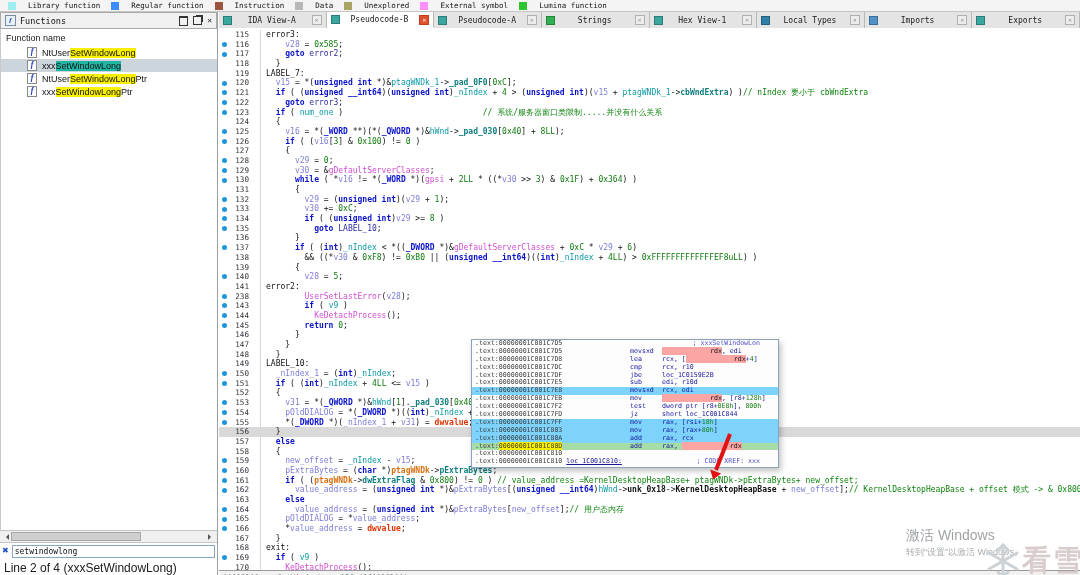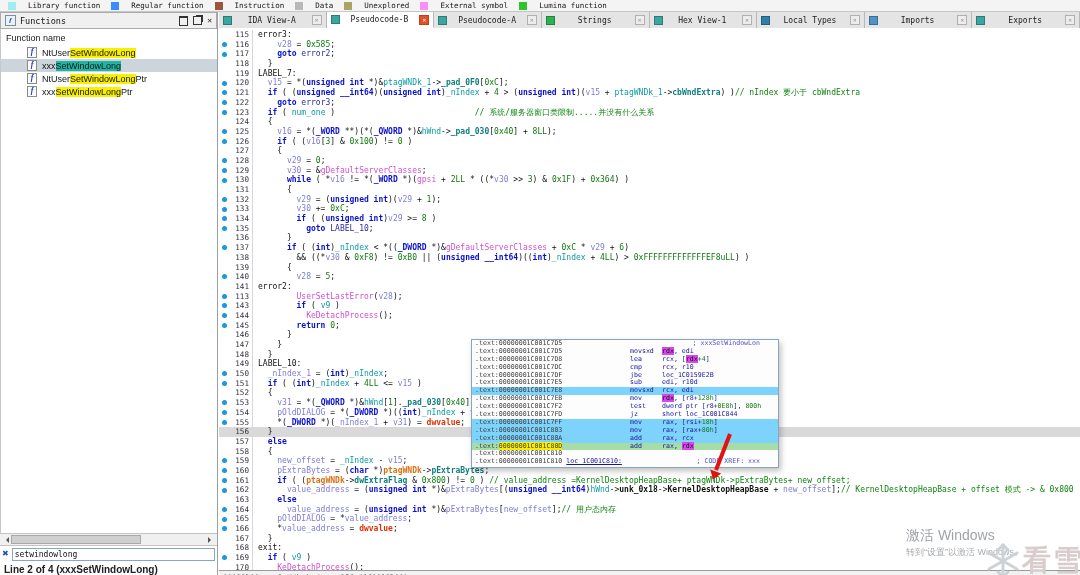--- a/index.html
+++ b/index.html
@@ -39,21 +39,21 @@
            display:flex;align-items:center;flex:none;position:relative;}
   .sarr{width:0;height:0;border:3px solid transparent;margin:0 3px;}
   .sarr.l{border-right-color:#555;}
   .sarr.r{border-left-color:#555;margin-left:auto;}
   .sthumb{position:absolute;left:11px;width:130px;top:1px;bottom:1px;background:#cfcfcf;
           border:1px solid #a8a8a8;box-sizing:border-box;}
   .filter{height:14px;display:flex;align-items:center;gap:3px;padding:1px 2px;flex:none;}
   .fx{color:#2050c0;font-size:8px;line-height:8px;flex:none;}
   .filter input{flex:1;height:11px;border:1px solid #88a6c4;font:8px "DejaVu Sans Mono",monospace;
                 color:#101010;padding:0 2px;outline:none;background:#fff;}
-  .pfoot{font-size:10px;color:#202020;padding:2px 0 0 4px;flex:none;white-space:nowrap;font-weight:bold;}
+  .pfoot{font-size:12px;color:#202020;padding:2px 0 0 4px;flex:none;white-space:nowrap;}
   
   #main{position:absolute;left:219px;top:12px;width:861px;height:563px;}
   #tabbar{height:16px;background:#e9e9e9;display:flex;border-bottom:1px solid #bcbcbc;}
   .tab{flex:1;max-width:108px;display:flex;align-items:center;gap:4px;padding:0 4px;
        border-right:1px solid #b8b8b8;background:#e4e4e4;font-family:"DejaVu Sans Mono",monospace;
        font-size:8px;color:#202020;white-space:nowrap;overflow:hidden;box-sizing:border-box;}
   .tab.active{background:#fff;border-bottom:1px solid #fff;}
   .ticon{width:9px;height:9px;flex:none;border:1px solid rgba(0,0,0,.25);box-sizing:border-box;}
   .tlabel{flex:1;text-align:center;overflow:hidden;}
   .tclose{width:8px;height:8px;flex:none;border:1px solid #b0b0b0;background:#ededed;color:#909090;
@@ -62,21 +62,21 @@
   
   #code{position:absolute;left:0;top:16px;right:0;bottom:0;background:#fff;overflow:hidden;
         font-family:"DejaVu Sans Mono",monospace;font-size:8px;}
   #lines{padding-top:2px;}
   .cl{display:flex;height:9.7px;line-height:9.7px;white-space:pre;}
   .cl.cur{background:#d9d9d9;}
   .dot{width:10px;flex:none;}
   .dot.bp::before{content:"";display:block;width:5px;height:5px;border-radius:50%;
                   background:#1e96dc;margin:2.2px 0 0 3px;}
   .ln{width:20px;flex:none;text-align:right;color:#33333d;font-size:7.6px;}
-  .ct{flex:1;border-left:1px solid #d8d8d8;margin-left:3px;padding-left:5px;overflow:hidden;}
+  .ct{flex:1;border-left:1px solid #d8d8d8;margin-left:11px;padding-left:5px;overflow:hidden;}
   .tk-t{color:#111;}
   .tk-k{color:#0a12cc;font-weight:bold;}
   .tk-v{color:#7d7dd8;}
   .tk-c{color:#0d9aa6;}
   .tk-g{color:#d24fd2;}
   .tk-m{color:#0e7d7d;font-weight:bold;}
   .tk-o{color:#d97010;font-weight:bold;}
   .tk-r{color:#e03000;font-weight:bold;}
   .tk-n{color:#0e7a0e;}
   .tk-cm{color:#108410;}
@@ -89,21 +89,21 @@
   .prow{position:relative;height:7.9px;line-height:7.9px;white-space:pre;}
   .prow.hl-l{background:#7dd3fc;}
   .prow.hl-m{background:#a6dca6;}
   .paddr{color:#3a3a3a;padding-left:3px;}
   .plbl{color:#16169c;text-decoration:underline;}
   .pmn{position:absolute;left:158px;top:0;color:#16169c;}
   .pops{position:absolute;left:190px;top:0;}
   .pcmt{position:absolute;right:18px;top:0;color:#5050c8;}
   .pk-p{color:#16169c;}
   .pk-n{color:#0e7a0e;}
-  .pk-h{background:#d946ef;color:#111;}
+  .pk-h{background:#fca5a5;color:#111;padding-left:48px;}
   .ahl{background:#f8ef00;}
   
   #arrow{position:absolute;left:481px;top:402px;width:40px;height:56px;z-index:6;}
   #statusbar{position:absolute;left:0;right:0;top:542px;height:14px;background:#f2f2f2;
              border-top:1px solid #9a9a9a;font-size:7.5px;color:#3a3a3a;padding:2px 0 0 4px;z-index:4;}
   #wm{position:absolute;left:906px;top:527px;z-index:7;color:#a0a4a8;white-space:nowrap;}
   .wm1{font-size:14px;}
   .wm2{font-size:9px;color:#a8acb0;margin-top:1px;}
   #logo{position:absolute;right:-4px;bottom:-6px;z-index:8;display:flex;align-items:center;}
   #logo .ltext{font-size:29px;font-weight:bold;color:#d9cccc;letter-spacing:2px;}
@@ -260,21 +260,21 @@
           <div class="cl"><span class="dot bp"></span><span class="ln">132</span><span class="ct"><span class="tk-t">        </span><span class="tk-v">v29</span><span class="tk-t"> = (</span><span class="tk-k">unsigned int</span><span class="tk-t">)(</span><span class="tk-v">v29</span><span class="tk-t"> + </span><span class="tk-n">1</span><span class="tk-t">);</span></span></div>
           <div class="cl"><span class="dot bp"></span><span class="ln">133</span><span class="ct"><span class="tk-t">        </span><span class="tk-v">v30</span><span class="tk-t"> += </span><span class="tk-n">0xC</span><span class="tk-t">;</span></span></div>
           <div class="cl"><span class="dot bp"></span><span class="ln">134</span><span class="ct"><span class="tk-t">        </span><span class="tk-k">if</span><span class="tk-t"> ( (</span><span class="tk-k">unsigned int</span><span class="tk-t">)</span><span class="tk-v">v29</span><span class="tk-t"> &gt;= </span><span class="tk-n">8</span><span class="tk-t"> )</span></span></div>
           <div class="cl"><span class="dot bp"></span><span class="ln">135</span><span class="ct"><span class="tk-t">          </span><span class="tk-k">goto</span><span class="tk-t"> </span><span class="tk-lb">LABEL_10</span><span class="tk-t">;</span></span></div>
           <div class="cl"><span class="dot"></span><span class="ln">136</span><span class="ct"><span class="tk-t">      }</span></span></div>
           <div class="cl"><span class="dot bp"></span><span class="ln">137</span><span class="ct"><span class="tk-t">      </span><span class="tk-k">if</span><span class="tk-t"> ( (</span><span class="tk-k">int</span><span class="tk-t">)</span><span class="tk-c">_nIndex</span><span class="tk-t"> &lt; *((</span><span class="tk-k">_DWORD</span><span class="tk-t"> *)&amp;</span><span class="tk-g">gDefaultServerClasses</span><span class="tk-t"> + </span><span class="tk-n">0xC</span><span class="tk-t"> * </span><span class="tk-v">v29</span><span class="tk-t"> + </span><span class="tk-n">6</span><span class="tk-t">)</span></span></div>
           <div class="cl"><span class="dot"></span><span class="ln">138</span><span class="ct"><span class="tk-t">        &amp;&amp; ((*</span><span class="tk-v">v30</span><span class="tk-t"> &amp; </span><span class="tk-n">0xF8</span><span class="tk-t">) != </span><span class="tk-n">0xB0</span><span class="tk-t"> || (</span><span class="tk-k">unsigned __int64</span><span class="tk-t">)((</span><span class="tk-k">int</span><span class="tk-t">)</span><span class="tk-c">_nIndex</span><span class="tk-t"> + </span><span class="tk-n">4LL</span><span class="tk-t">) &gt; </span><span class="tk-n">0xFFFFFFFFFFFFFEF8uLL</span><span class="tk-t">) )</span></span></div>
           <div class="cl"><span class="dot"></span><span class="ln">139</span><span class="ct"><span class="tk-t">      {</span></span></div>
           <div class="cl"><span class="dot bp"></span><span class="ln">140</span><span class="ct"><span class="tk-t">        </span><span class="tk-v">v28</span><span class="tk-t"> = </span><span class="tk-n">5</span><span class="tk-t">;</span></span></div>
           <div class="cl"><span class="dot"></span><span class="ln">141</span><span class="ct"><span class="tk-t">error2:</span></span></div>
-          <div class="cl"><span class="dot bp"></span><span class="ln">113</span><span class="ct"><span class="tk-t">        </span><span class="tk-g">UserSetLastError</span><span class="tk-t">(</span><span class="tk-v">v28</span><span class="tk-t">);</span></span></div>
+          <div class="cl"><span class="dot bp"></span><span class="ln">238</span><span class="ct"><span class="tk-t">        </span><span class="tk-g">UserSetLastError</span><span class="tk-t">(</span><span class="tk-v">v28</span><span class="tk-t">);</span></span></div>
           <div class="cl"><span class="dot bp"></span><span class="ln">143</span><span class="ct"><span class="tk-t">        </span><span class="tk-k">if</span><span class="tk-t"> ( </span><span class="tk-c">v9</span><span class="tk-t"> )</span></span></div>
           <div class="cl"><span class="dot bp"></span><span class="ln">144</span><span class="ct"><span class="tk-t">          </span><span class="tk-g">KeDetachProcess</span><span class="tk-t">();</span></span></div>
           <div class="cl"><span class="dot bp"></span><span class="ln">145</span><span class="ct"><span class="tk-t">        </span><span class="tk-k">return</span><span class="tk-t"> </span><span class="tk-n">0</span><span class="tk-t">;</span></span></div>
           <div class="cl"><span class="dot"></span><span class="ln">146</span><span class="ct"><span class="tk-t">      }</span></span></div>
           <div class="cl"><span class="dot"></span><span class="ln">147</span><span class="ct"><span class="tk-t">    }</span></span></div>
           <div class="cl"><span class="dot"></span><span class="ln">148</span><span class="ct"><span class="tk-t">  }</span></span></div>
           <div class="cl"><span class="dot"></span><span class="ln">149</span><span class="ct"><span class="tk-t">LABEL_10:</span></span></div>
           <div class="cl"><span class="dot bp"></span><span class="ln">150</span><span class="ct"><span class="tk-t">  </span><span class="tk-v">_nIndex_1</span><span class="tk-t"> = (</span><span class="tk-k">int</span><span class="tk-t">)</span><span class="tk-c">_nIndex</span><span class="tk-t">;</span></span></div>
           <div class="cl"><span class="dot bp"></span><span class="ln">151</span><span class="ct"><span class="tk-t">  </span><span class="tk-k">if</span><span class="tk-t"> ( (</span><span class="tk-k">int</span><span class="tk-t">)</span><span class="tk-c">_nIndex</span><span class="tk-t"> + </span><span class="tk-n">4LL</span><span class="tk-t"> &lt;= </span><span class="tk-v">v15</span><span class="tk-t"> )</span></span></div>
           <div class="cl"><span class="dot"></span><span class="ln">152</span><span class="ct"><span class="tk-t">  {</span></span></div>

